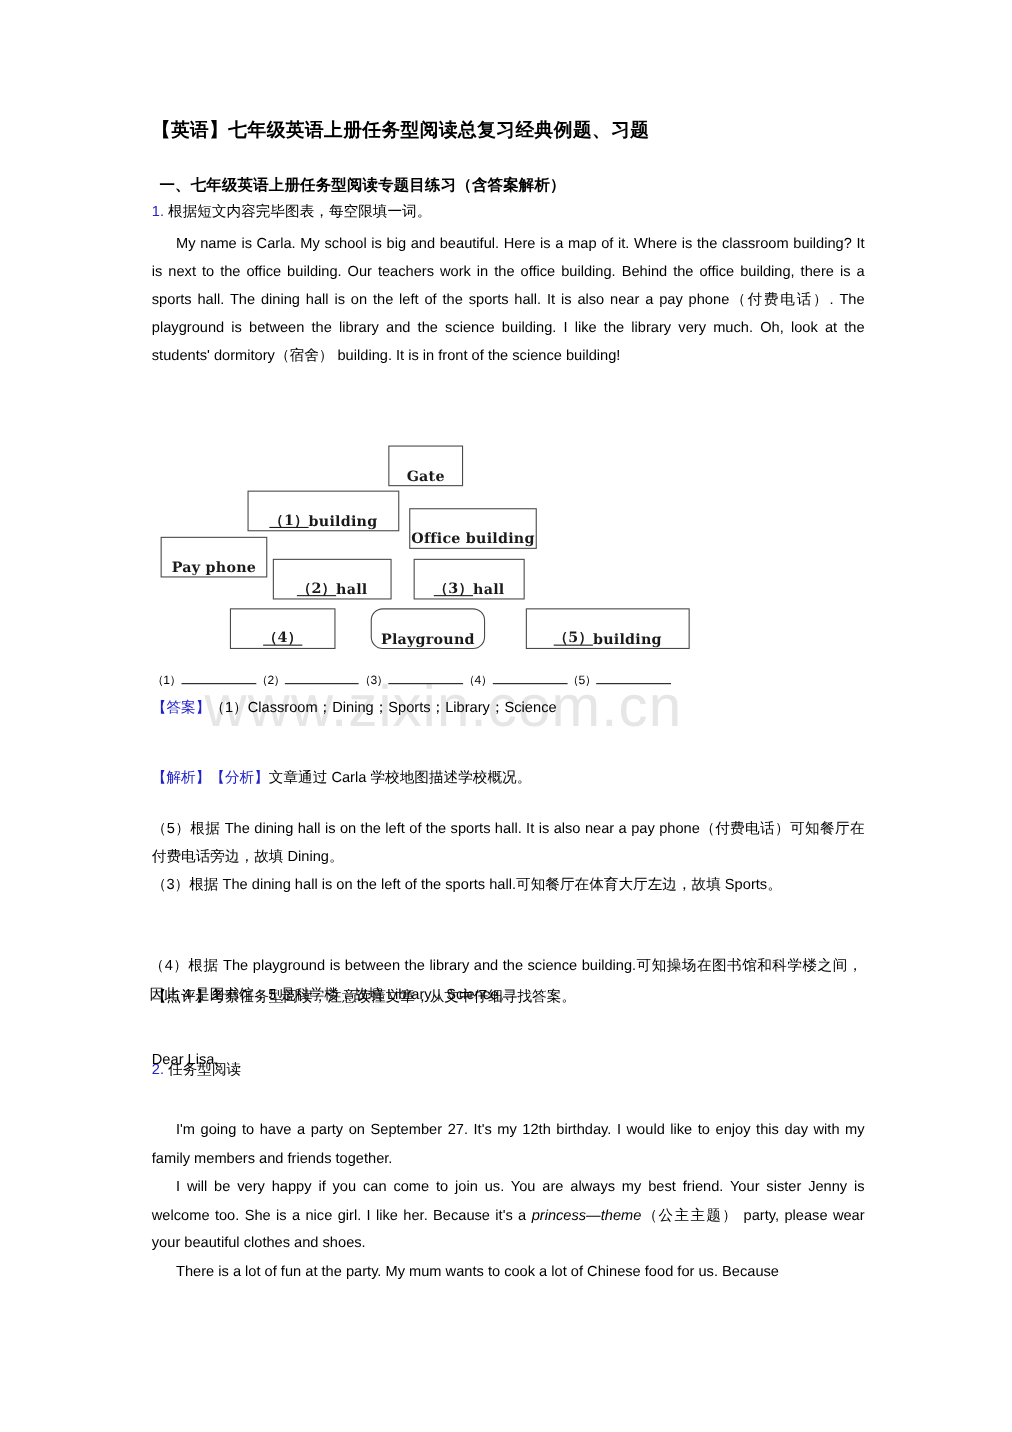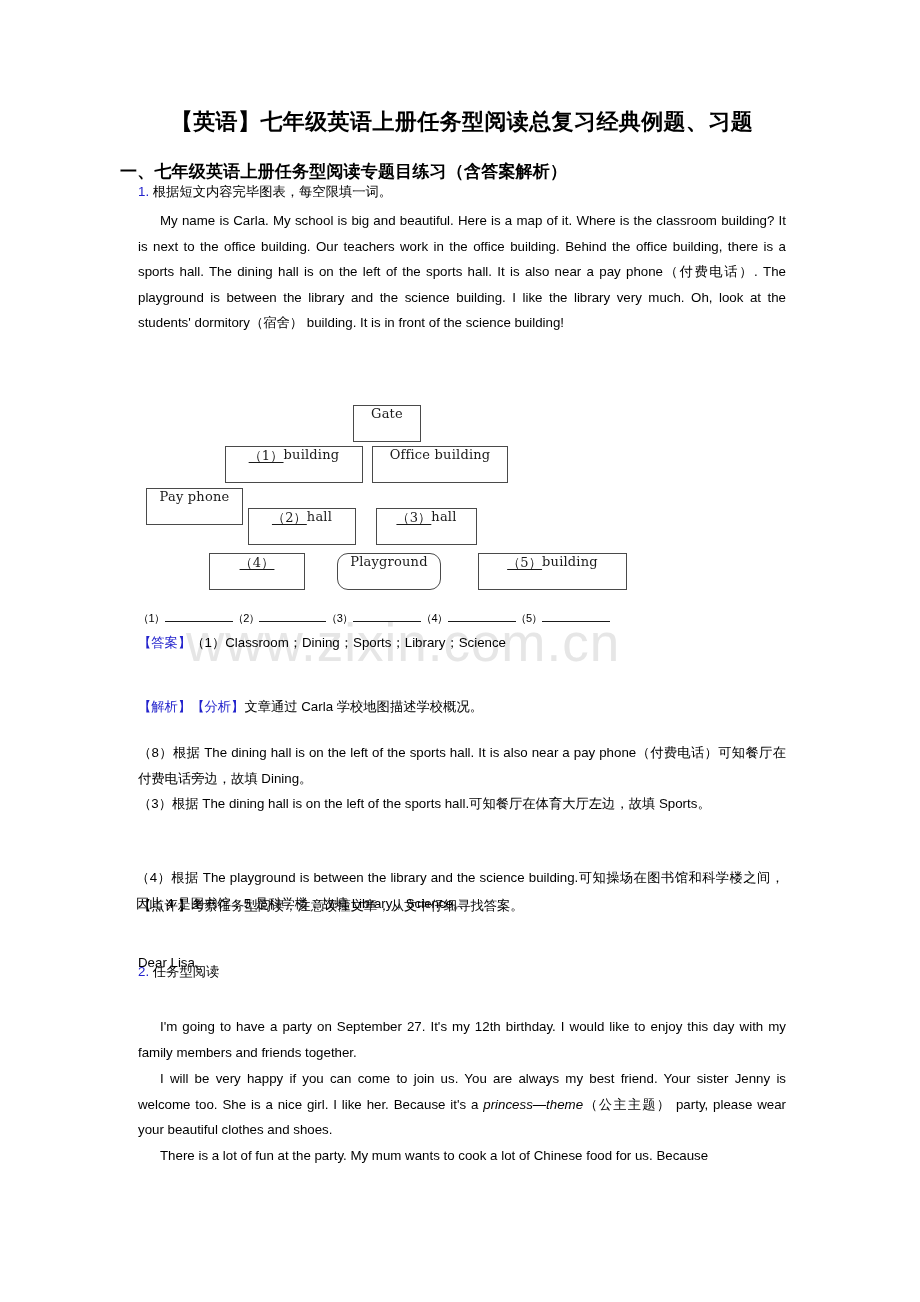--- a/index.html
+++ b/index.html
@@ -38,33 +38,32 @@
     pointer-events: none;
     user-select: none;
   }
 
   
   .doc-title {
     position: absolute;
     left: 138px;
     top: 107px;
     width: 648px;
-    text-align: center;
     font-family: "DejaVu Serif", "Liberation Serif", serif;
-    font-size: 22px;
+    font-size: 17px;
     font-weight: bold;
     letter-spacing: 0.4px;
     white-space: nowrap;
   }
   .section-title {
     position: absolute;
-    left: 120px;
+    left: 145px;
     top: 160px;
     font-family: "DejaVu Serif", "Liberation Serif", serif;
-    font-size: 17px;
+    font-size: 14px;
     font-weight: bold;
     letter-spacing: 0.2px;
     white-space: nowrap;
   }
 
   
   .tb {
     position: absolute;
     font-size: 13.3px;
     line-height: 20.5px;
@@ -108,24 +107,24 @@
     width: 648px;
     height: 205px;
   }
   .dbox {
     position: absolute;
     border: 1.6px solid #4a4a4a;
     background: #ffffff;
     box-sizing: border-box;
     font-family: "DejaVu Serif", "Liberation Serif", serif;
     font-size: 13px;
-    font-weight: normal;
+    font-weight: bold;
     color: #1a1a1a;
     display: flex;
-    align-items: flex-start;
+    align-items: flex-end;
     justify-content: center;
     letter-spacing: 0.2px;
     white-space: nowrap;
   }
   .dbox .blank {
     text-decoration: underline;
     text-underline-offset: 2px;
   }
 
   
@@ -184,21 +183,21 @@
 
     <div class="dbox" style="left:215px; top:9px; width:68px; height:37px;">
       <span>Gate</span>
     </div>
 
     <div class="dbox" style="left:87px; top:50px; width:138px; height:37px;">
       <span class="blank">（1）</span>
         <span>building</span>
     </div>
 
-    <div class="dbox" style="left:234px; top:50px; width:136px; height:37px;">
+    <div class="dbox" style="left:234px; top:66px; width:116px; height:37px;">
       <span>Office building</span>
     </div>
 
     <div class="dbox" style="left:8px; top:92px; width:97px; height:37px;">
       <span>Pay phone</span>
     </div>
 
     <div class="dbox" style="left:110px; top:112px; width:108px; height:37px;">
       <span class="blank">（2）</span>
         <span>hall</span>
@@ -231,21 +230,21 @@
   </div>
 
   <div class="tb" id="answer-line">
     <span class="mark-blue">【答案】</span><span>（1）Classroom；Dining；Sports；Library；Science</span>
   </div>
 
   <div class="tb" id="analysis-line">
     <span class="mark-blue">【解析】</span><span class="mark-blue">【分析】</span><span>文章通过 Carla 学校地图描述学校概况。</span>
   </div>
 
-  <div class="tb" id="exp2">（8）根据 The dining hall is on the left of the sports hall. It is also near a pay phone（付费电话）可知餐厅在付费电话旁边，故填 Dining。</div>
+  <div class="tb" id="exp2">（5）根据 The dining hall is on the left of the sports hall. It is also near a pay phone（付费电话）可知餐厅在付费电话旁边，故填 Dining。</div>
   <div class="tb" id="exp3">（3）根据 The dining hall is on the left of the sports hall.可知餐厅在体育大厅左边，故填 Sports。</div>
   <div class="tb" id="exp4">（4）根据 The playground is between the library and the science building.可知操场在图书馆和科学楼之间，因此 4 是图书馆，5 是科学楼，故填 Library，Science。</div>
 
   <div class="tb" id="comment">
     <span>【点评】</span><span>考察任务型阅读，注意读懂文章，从文中仔细寻找答案。</span>
   </div>
 
   <div class="tb" id="q2-prompt">
     <span class="qnum">2.</span>
     <span>任务型阅读</span>

